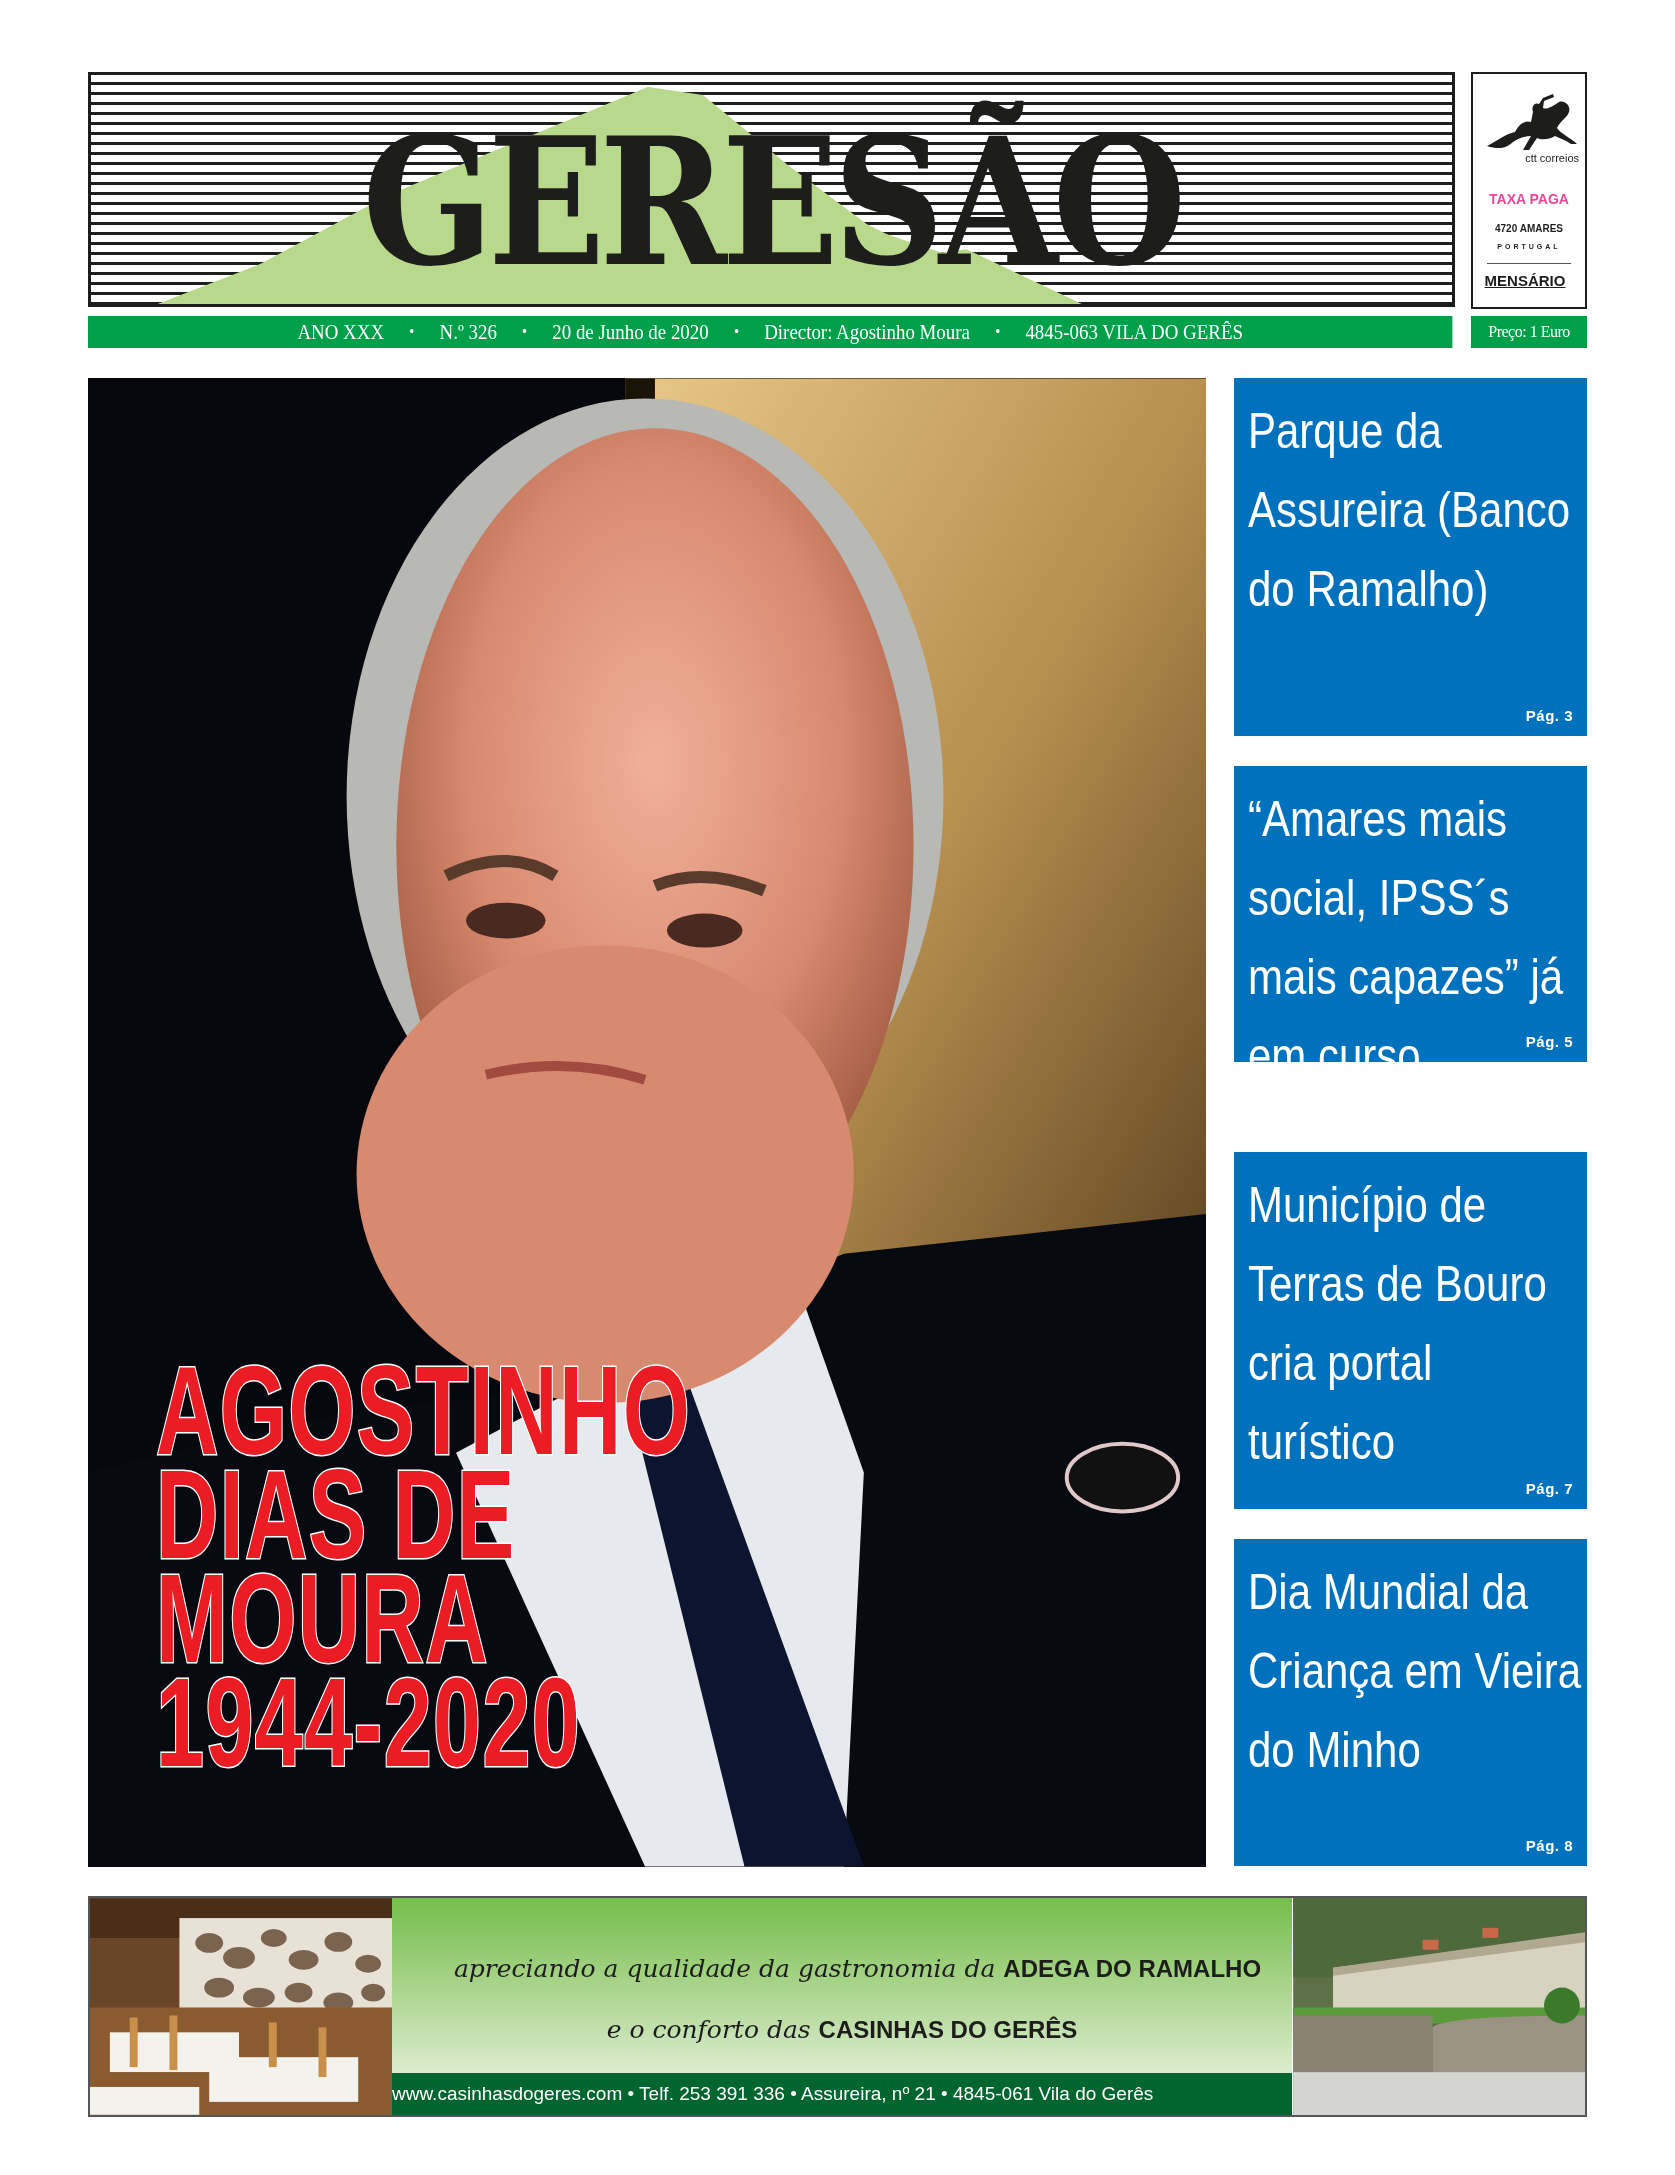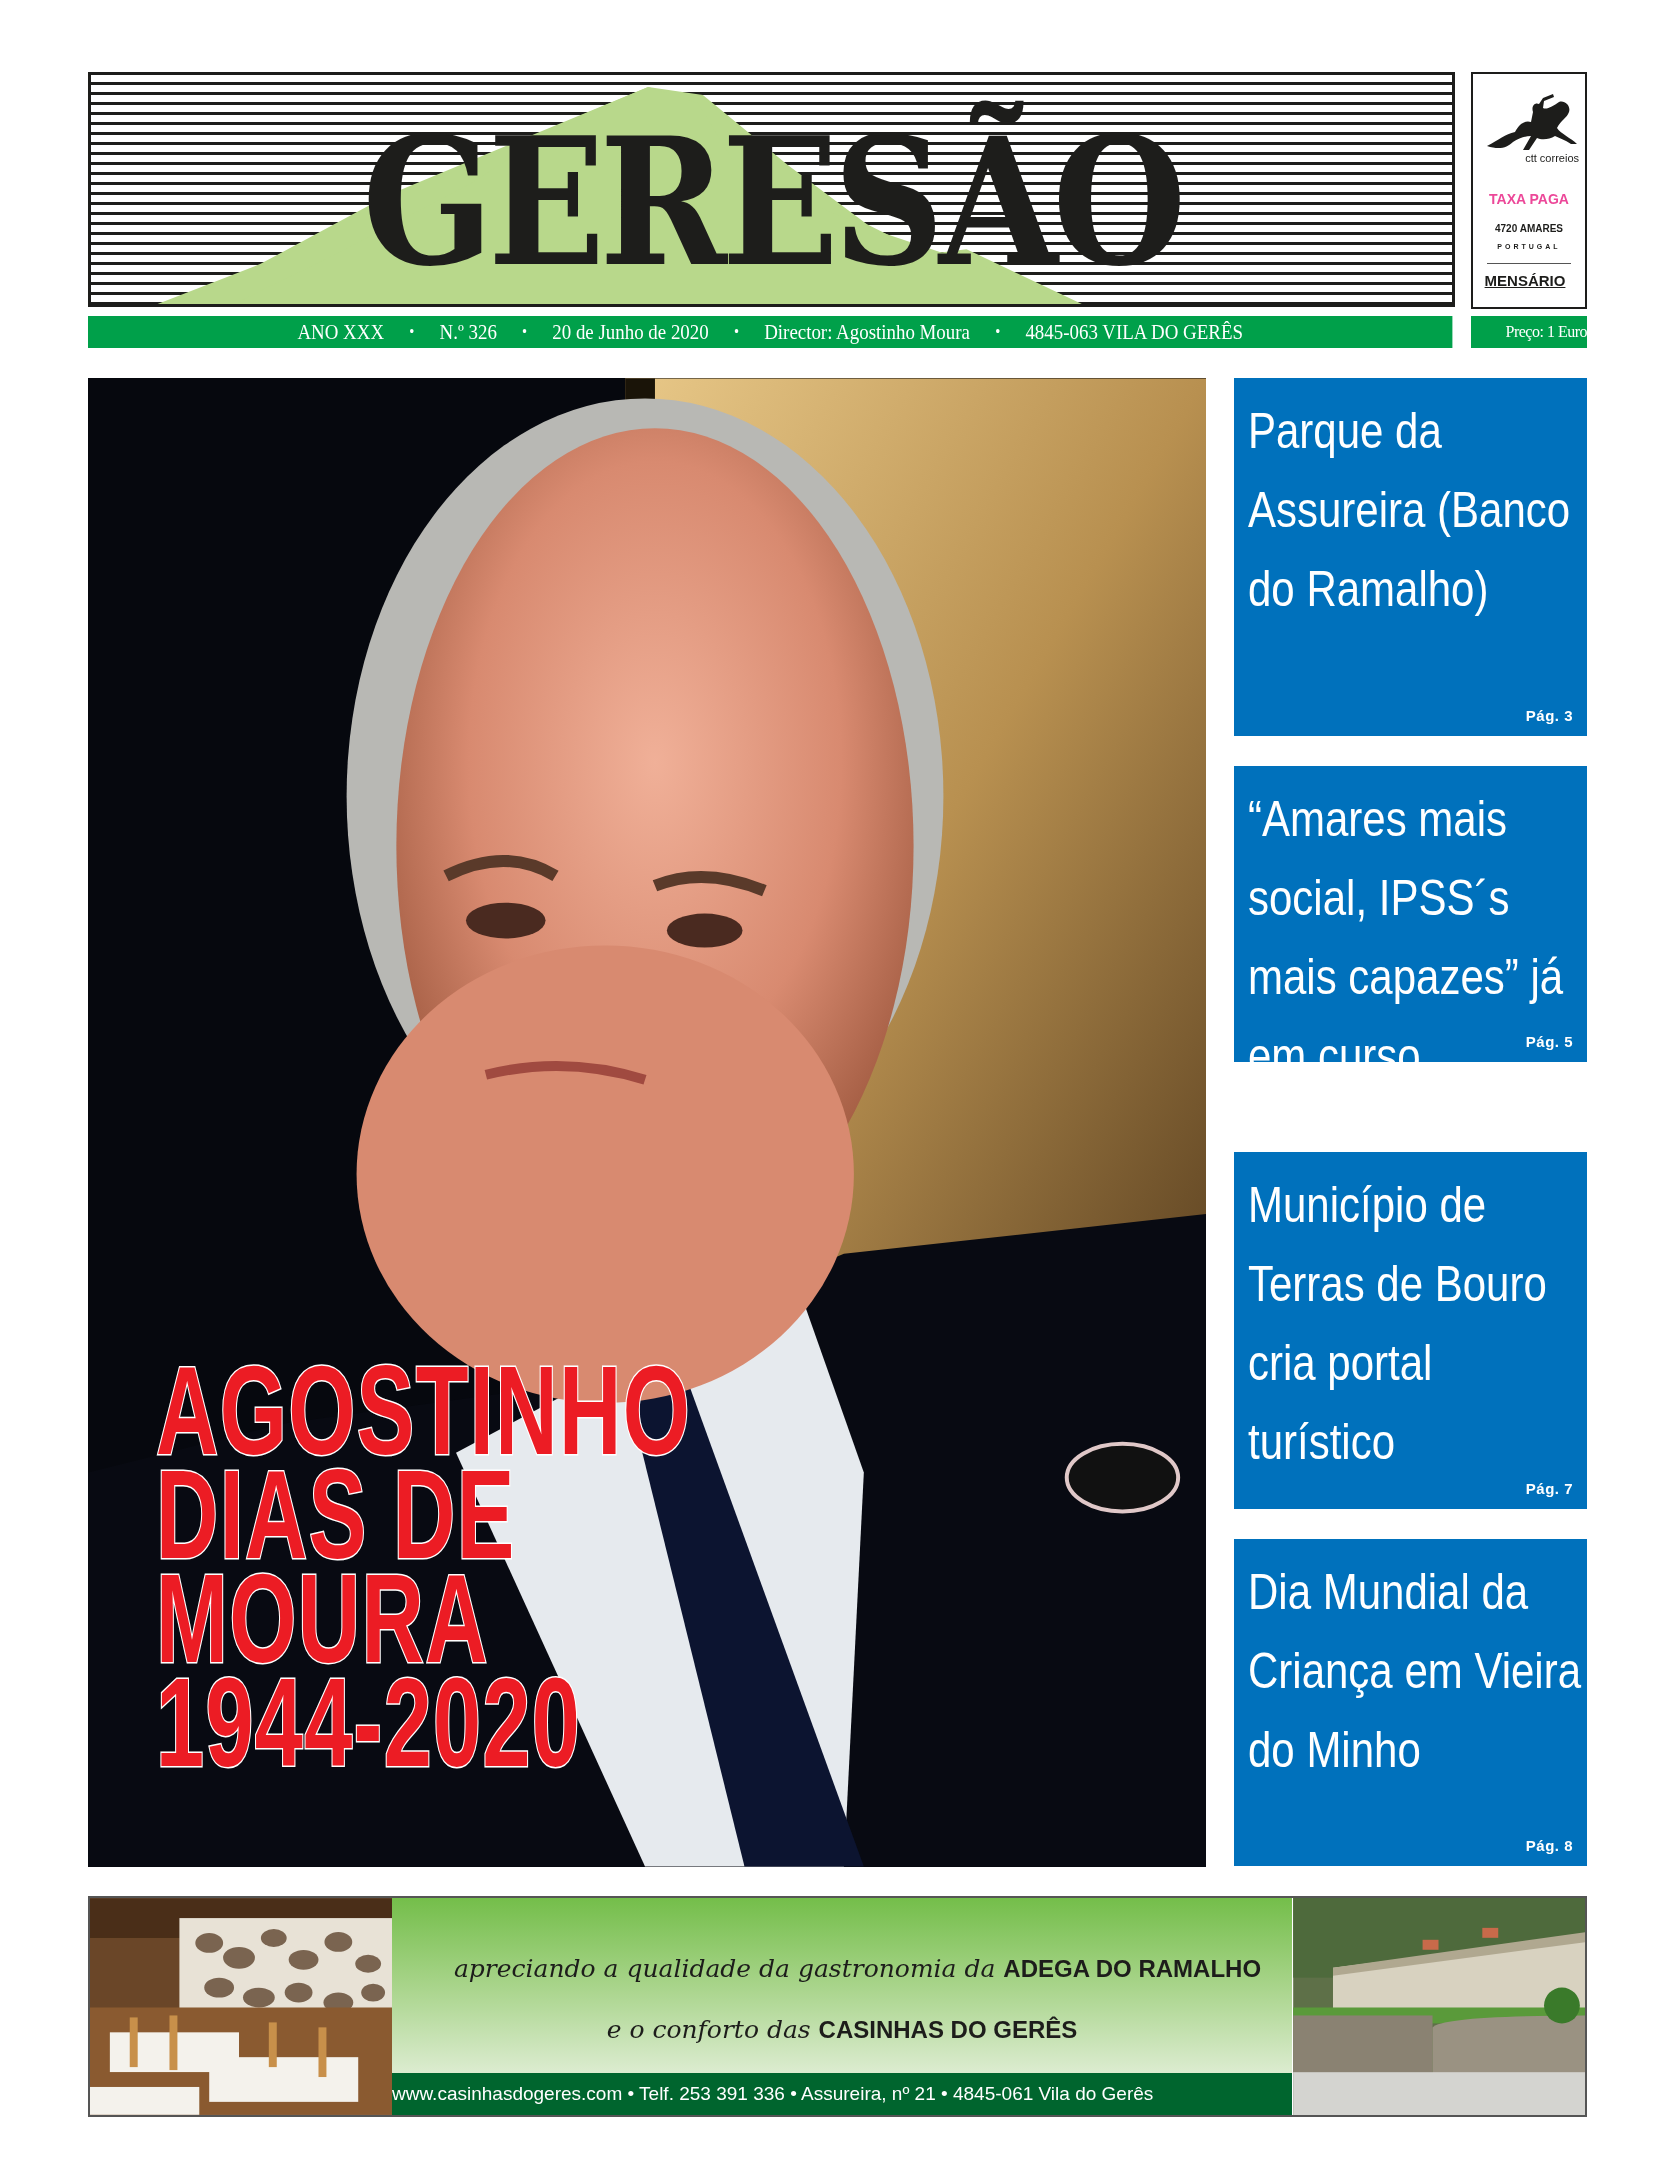--- a/index.html
+++ b/index.html
@@ -37,21 +37,21 @@
   .infobar {
     position: absolute; left: 88px; top: 316px; width: 1365px; height: 32px;
     background: #00a04a; color: #fff;
     font-family: "Liberation Serif", serif; font-size: 21px; line-height: 32px;
     display: flex; align-items: center; justify-content: center; gap: 0;
     transform: scaleX(0.9); transform-origin: left center; width: 1516px;
   }
   .infobar .sep { margin: 0 28px; font-size: 16px; }
   .pricebox {
     position: absolute; left: 1471px; top: 316px; width: 116px; height: 32px;
-    background: #00a04a; color: #fff; text-align: right;
+    background: #00a04a; color: #fff; text-align: center;
     font-family: "Liberation Serif", serif; font-size: 16px; line-height: 32px;
     letter-spacing: -0.5px;
   }
 
   
   .cover {
     position: absolute; left: 88px; top: 378px; width: 1118px; height: 1489px;
     overflow: hidden; background: #05070d;
   }
   .cover svg { position: absolute; left: 0; top: 0; }

